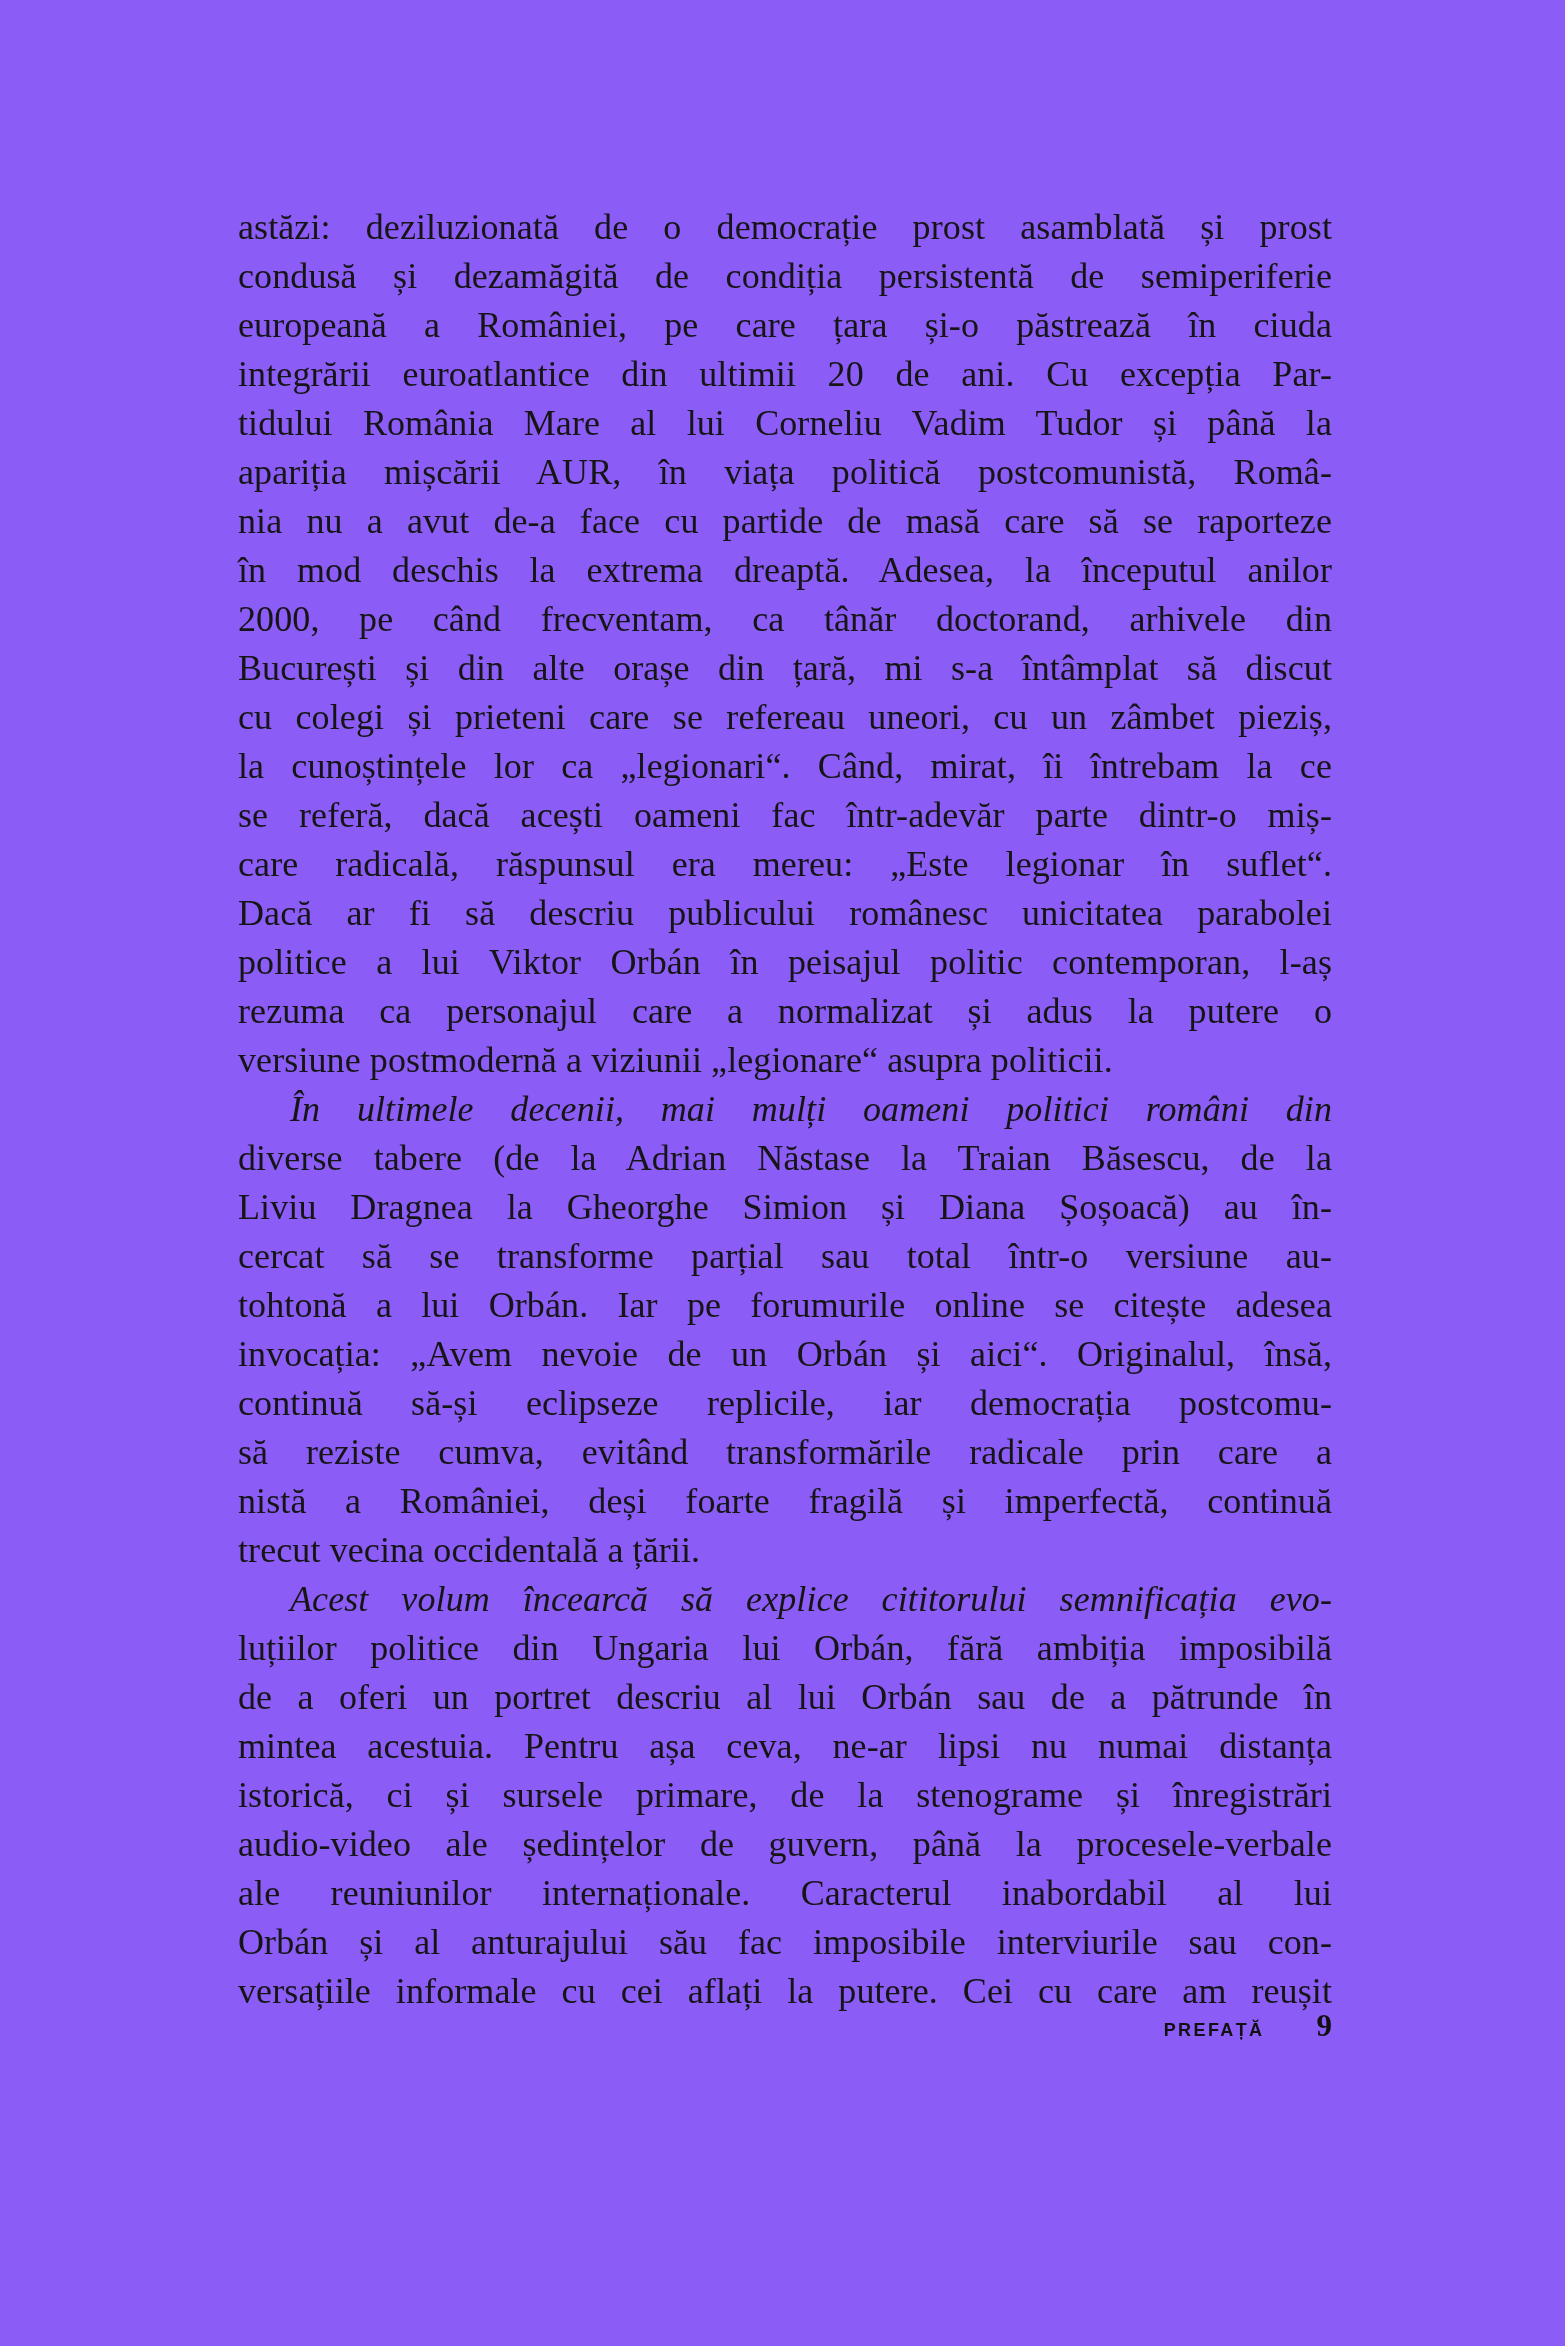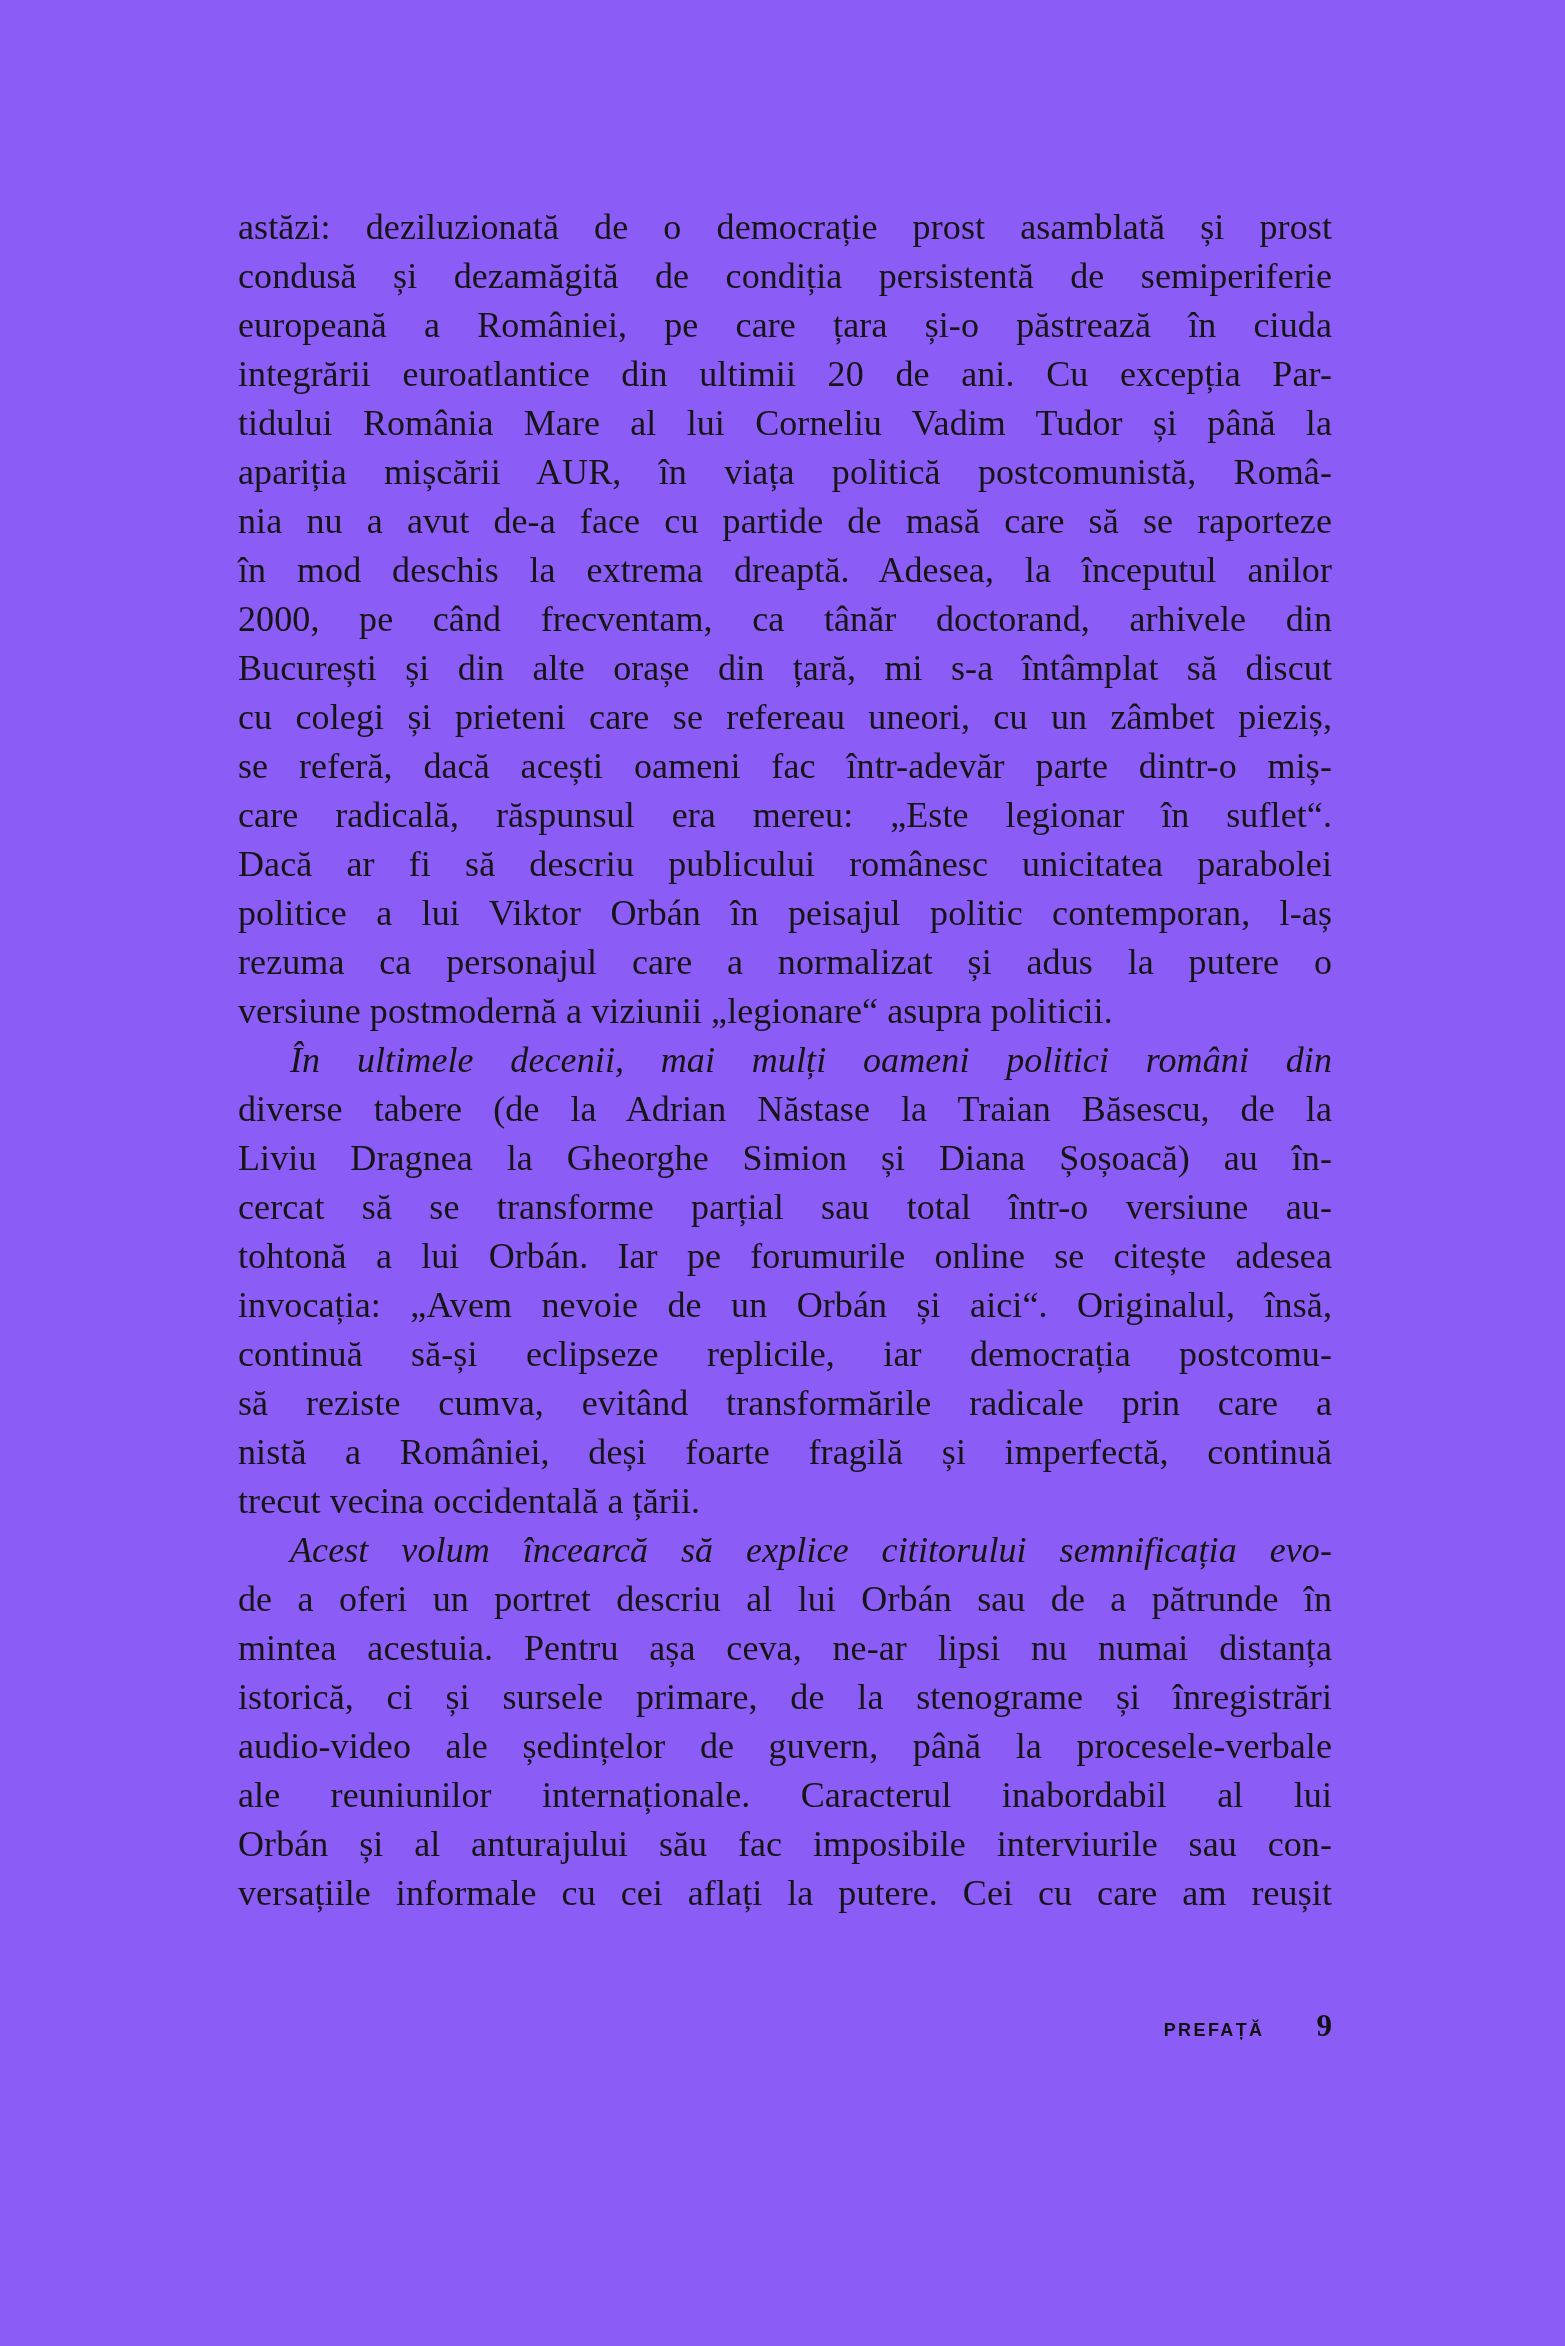--- a/index.html
+++ b/index.html
@@ -78,20 +78,21 @@
         <div class="line">condusă și dezamăgită de condiția persistentă de semiperiferie</div>
         <div class="line">europeană a României, pe care țara și-o păstrează în ciuda</div>
         <div class="line">integrării euroatlantice din ultimii 20 de ani. Cu excepția Par-</div>
         <div class="line">tidului România Mare al lui Corneliu Vadim Tudor și până la</div>
         <div class="line">apariția mișcării AUR, în viața politică postcomunistă, Româ-</div>
         <div class="line">nia nu a avut de-a face cu partide de masă care să se raporteze</div>
         <div class="line">în mod deschis la extrema dreaptă. Adesea, la începutul anilor</div>
         <div class="line">2000, pe când frecventam, ca tânăr doctorand, arhivele din</div>
         <div class="line">București și din alte orașe din țară, mi s-a întâmplat să discut</div>
         <div class="line">cu colegi și prieteni care se refereau uneori, cu un zâmbet pieziș,</div>
+        <div class="line">la cunoștințele lor ca „legionari“. Când, mirat, îi întrebam la ce</div>
         <div class="line">se referă, dacă acești oameni fac într-adevăr parte dintr-o miș-</div>
         <div class="line">care radicală, răspunsul era mereu: „Este legionar în suflet“.</div>
         <div class="line">Dacă ar fi să descriu publicului românesc unicitatea parabolei</div>
         <div class="line">politice a lui Viktor Orbán în peisajul politic contemporan, l-aș</div>
         <div class="line">rezuma ca personajul care a normalizat și adus la putere o</div>
         <div class="line line-end">versiune postmodernă a viziunii „legionare“ asupra politicii.</div>
       </div>
       <div class="paragraph">
         <div class="line indent">În ultimele decenii, mai mulți oameni politici români din</div>
         <div class="line">diverse tabere (de la Adrian Năstase la Traian Băsescu, de la</div>
@@ -99,20 +100,21 @@
         <div class="line">cercat să se transforme parțial sau total într-o versiune au-</div>
         <div class="line">tohtonă a lui Orbán. Iar pe forumurile online se citește adesea</div>
         <div class="line">invocația: „Avem nevoie de un Orbán și aici“. Originalul, însă,</div>
         <div class="line">continuă să-și eclipseze replicile, iar democrația postcomu-</div>
         <div class="line">să reziste cumva, evitând transformările radicale prin care a</div>
         <div class="line">nistă a României, deși foarte fragilă și imperfectă, continuă</div>
         <div class="line line-end">trecut vecina occidentală a țării.</div>
       </div>
       <div class="paragraph">
         <div class="line indent">Acest volum încearcă să explice cititorului semnificația evo-</div>
+        <div class="line">luțiilor politice din Ungaria lui Orbán, fără ambiția imposibilă</div>
         <div class="line">de a oferi un portret descriu al lui Orbán sau de a pătrunde în</div>
         <div class="line">mintea acestuia. Pentru așa ceva, ne-ar lipsi nu numai distanța</div>
         <div class="line">istorică, ci și sursele primare, de la stenograme și înregistrări</div>
         <div class="line">audio-video ale ședințelor de guvern, până la procesele-verbale</div>
         <div class="line">ale reuniunilor internaționale. Caracterul inabordabil al lui</div>
         <div class="line">Orbán și al anturajului său fac imposibile interviurile sau con-</div>
         <div class="line">versațiile informale cu cei aflați la putere. Cei cu care am reușit</div>
       </div>
     </div>
   <div class="footer">

